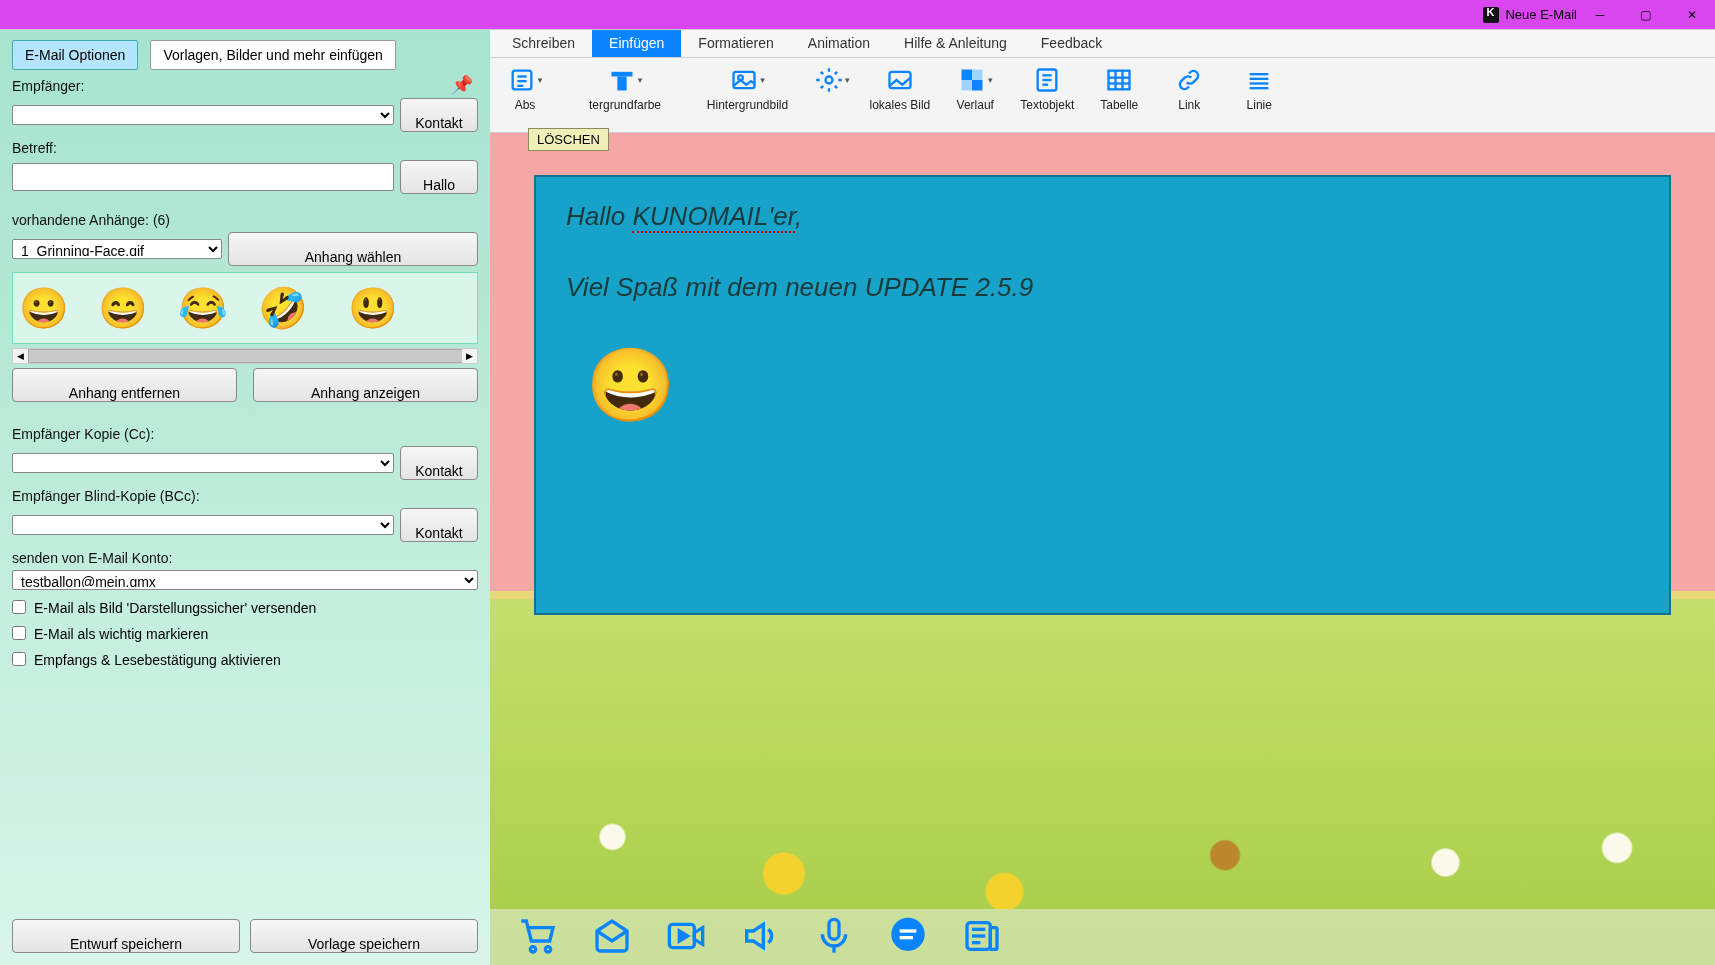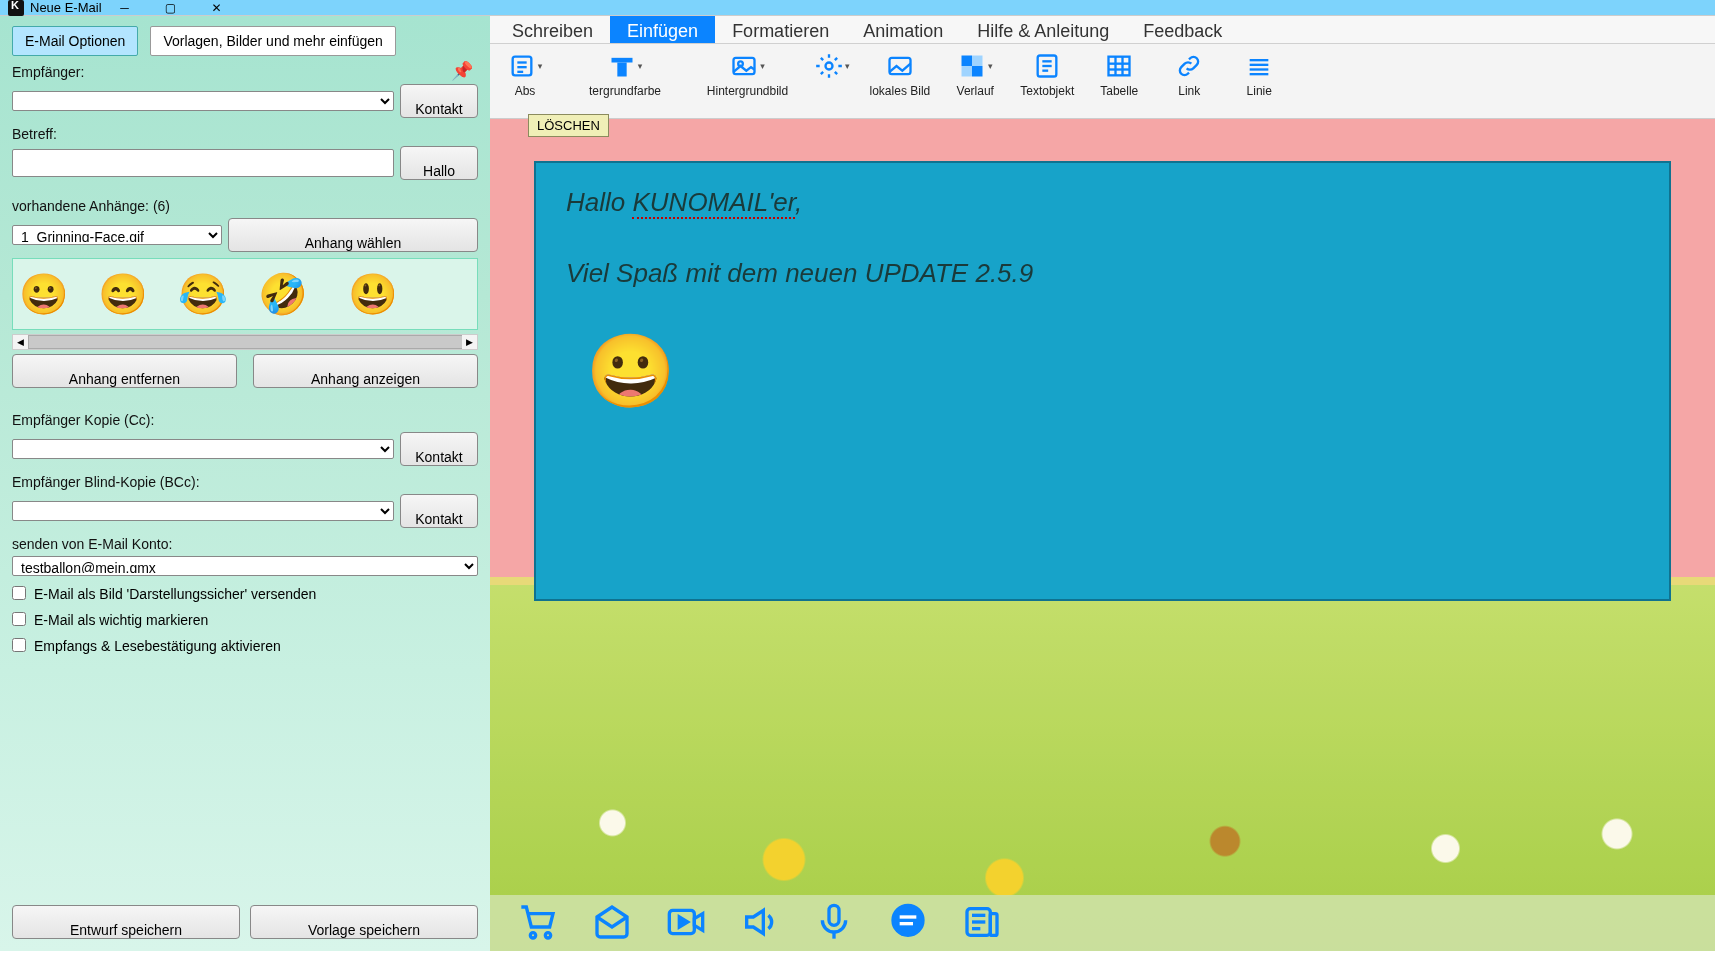--- a/index.html
+++ b/index.html
@@ -1,17 +1,17 @@
 <!DOCTYPE html>
 <html><head>
 <meta charset="utf-8">
 <style>
 * { box-sizing: border-box; margin: 0; padding: 0; font-family: "Segoe UI", Tahoma, sans-serif; }
 body { width:1715px; height:965px; background:#fff; overflow:hidden; font-size:13px; }
-.titlebar { height:16px; display:flex; align-items:center; justify-content:flex-start; border-bottom:1px solid #ccc; background:#7dd3fc;}
+.titlebar { height:30px; display:flex; align-items:center; justify-content:flex-end; border-bottom:1px solid #ccc; background:#d946ef;}
 .titlebar .left{display:flex; align-items:center; gap:6px; padding-left:8px;}
 .titlebar .left .logo{width:16px;height:16px;background:#111;border-radius:2px;position:relative;}
 .titlebar .left .logo::after{content:"K";color:#fff;font-size:11px;font-weight:bold;position:absolute;top:-1px;left:3px;}
 .titlebar .controls{display:flex;}
 .titlebar .controls div{width:46px;height:30px;display:flex;align-items:center;justify-content:center;font-size:12px;}
 .content{display:flex; height:calc(100% - 30px);}
 .sidebar{width:490px;background:linear-gradient(180deg,#a6e4d0 0%, #b5e8d5 30%, #c8f0e1 70%, #d8f5ea 100%);padding:10px 12px; position:relative;}
 .tabrow{display:flex;gap:12px;margin-bottom:8px;}
 .tabrow button{border:1px solid #999;border-radius:2px;background:#fff;padding:6px 12px;font-size:14px;}
 .tabrow button.active{background:#b3e5ff;border-color:#4aa;}
@@ -28,21 +28,21 @@
 .scrollbar-h .thumb{position:absolute;left:15px;top:0;height:100%;width:440px;background:#c9c9c9;border:1px solid #aaa;}
 .scrollbar-h .arrow{position:absolute;top:0;width:15px;height:100%;display:flex;align-items:center;justify-content:center;font-size:9px;background:#f4f4f4;}
 .scrollbar-h .arrow.l{left:0;}
 .scrollbar-h .arrow.r{right:0;}
 .chk{display:flex;align-items:flex-start;gap:8px;margin-top:10px;font-size:14px;}
 .chk input{width:14px;height:14px;}
 .bottom-btns{position:absolute;bottom:12px;left:12px;right:12px;display:flex;gap:10px;}
 
 .main{flex:1;display:flex;flex-direction:column;position:relative;overflow:hidden;}
 .ribbon-tabs{height:28px;display:flex;border-bottom:1px solid #d0d0d0;background:#f7f7f7;padding-left:5px;}
-.ribbon-tabs .rtab{padding:4px 16px;font-size:18px;color:#333;border:1px solid transparent;}
+.ribbon-tabs .rtab{padding:4px 16px;font-size:14px;color:#333;border:1px solid transparent;}
 .ribbon-tabs .rtab.active{background:#0b84ff;color:#fff;border-color:#0b84ff;}
 .ribbon{height:75px;background:#f4f4f4;border-bottom:1px solid #ccc;display:flex;align-items:flex-start;padding:8px 10px;gap:20px;position:relative;}
 .rb-item{display:flex;flex-direction:column;align-items:center;gap:4px;font-size:12px;color:#222;min-width:50px;}
 .rb-item .ic{height:28px;display:flex;align-items:center;justify-content:center;}
 .rb-item svg{width:28px;height:28px;}
 .dd{font-size:9px;color:#555;margin-left:2px;}
 .tooltip{position:absolute;left:38px;top:70px;background:#f0efb7;border:1px solid #8b8b5e;padding:3px 8px;font-size:13px;z-index:50;}
 .canvas{flex:1;position:relative;background:linear-gradient(180deg,#f5a6a6 0%, #f5a6a6 55%, #e8d978 55%, #e8d978 100%);}
 .flowers{position:absolute;left:0;right:0;bottom:0;top:56%;background:
  radial-gradient(circle at 10% 65%, #fff 12px, transparent 14px),

